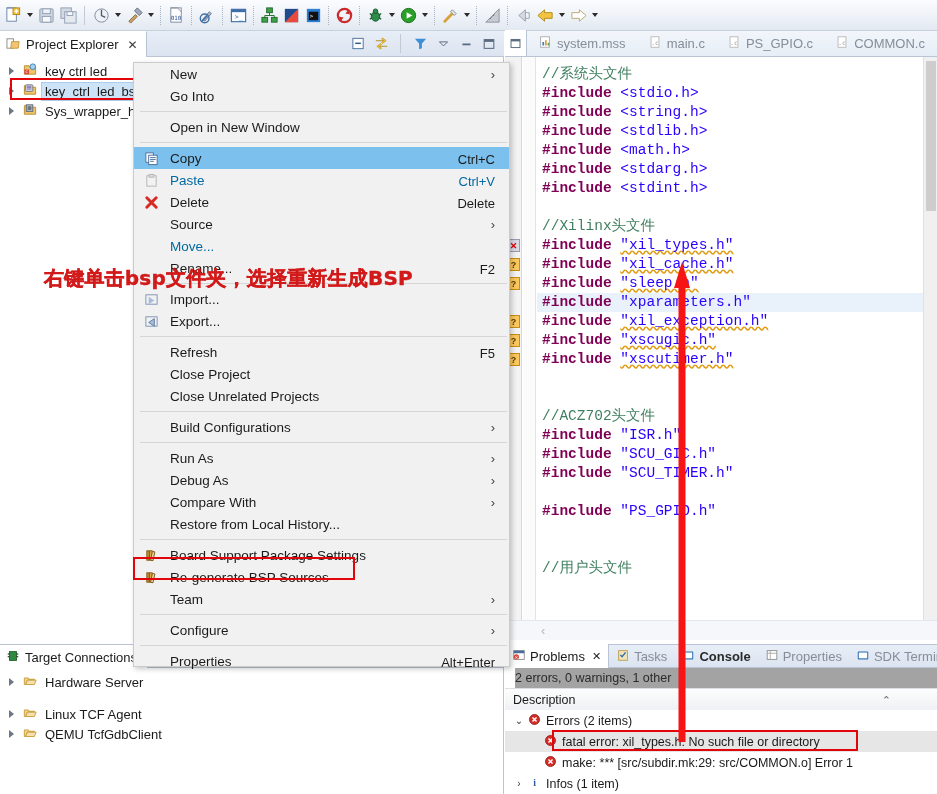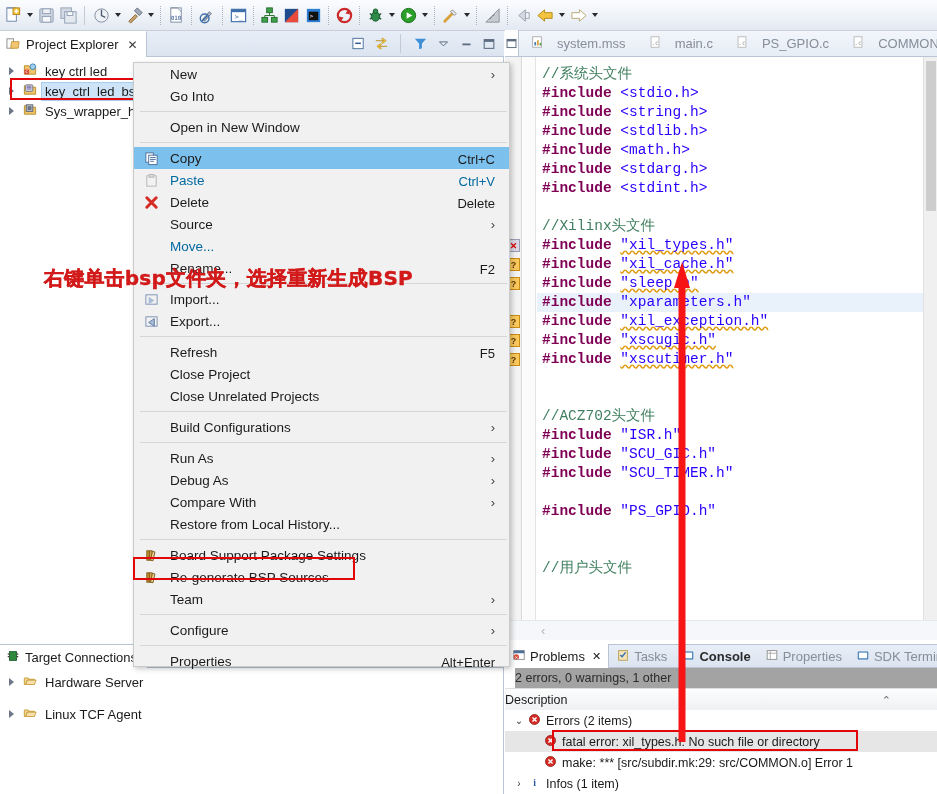--- a/index.html
+++ b/index.html
@@ -103,21 +103,21 @@
     background: linear-gradient(to bottom,#f2f6fb,#e6edf6);
     border-bottom: 1px solid #b9c4d4;
     display: flex; align-items: flex-end;
   }
   .ed-tabsel {
     width: 22px; height: 26px; background: #ffffff;
     border-right: 1px solid #b9c4d4;
     display: flex; align-items: center; justify-content: center;
   }
   .ed-tab {
-    height: 26px; display: flex; align-items: center; gap: 13px;
+    height: 26px; display: flex; align-items: center; gap: 5px;
     padding: 0 11px; color: #868e99; font-size: 13px; white-space: nowrap;
   }
   .ed-area {
     position: absolute; left: 505px; top: 57px; width: 432px; height: 563px;
     background: #ffffff; overflow: hidden;
   }
   .ed-ruler {
     position: absolute; left: 0; top: 0; width: 17px; height: 563px;
     background: #f3f3f3; border-right: 1px solid #d8d8d8;
   }
@@ -174,21 +174,21 @@
   .pv-summary {
     position: absolute; left: 505px; top: 668px; width: 432px; height: 20px;
     font-size: 12.5px; color: #2a2a2a; display: flex; align-items: center;
     background: #a3a3a3;
     margin-left: 10px;
   }
   .pv-head {
     position: absolute; left: 505px; top: 688px; width: 432px; height: 24px;
     background: linear-gradient(to bottom,#fdfdfd,#eef0f3);
     border-top: 1px solid #dcdfe4; border-bottom: 1px solid #c9cdd4;
-    display: flex; align-items: center; font-size: 12.5px;
+    display: flex; align-items: center; padding-left: 8px; font-size: 12.5px;
   }
   .pv-body { position: absolute; left: 505px; top: 710px; width: 432px; height: 84px; background: #ffffff; }
   .pv-row { display: flex; align-items: center; height: 21px; font-size: 12.5px; white-space: nowrap; }
   .pv-row.sel { background: #e6e6e6; }
   .redbox-prob {
     position: absolute; left: 552px; top: 730px; width: 306px; height: 21px;
     border: 2px solid #e2050a; pointer-events: none;
   }
 
   
@@ -489,20 +489,28 @@
           </svg></span>
         <span class="lbl">Hardware Server</span>
       </div>
       <div class="tree-row" style="margin-top: 12px;">
         <span class="tw"></span>
         <span><svg width="16" height="14" viewBox="0 0 16 16">
             <path d="M1.5 4.5h4.5l1.2 1.5H13v1H5L3 12H1.5z" fill="#f5d490" stroke="#c49a33"></path>
             <path d="M3 12l2-5h10l-2 5z" fill="#f7dfae" stroke="#c49a33"></path>
           </svg></span>
         <span class="lbl">Linux TCF Agent</span>
+      </div>
+      <div class="tree-row" style="margin-top: 0px;">
+        <span class="tw"></span>
+        <span><svg width="16" height="14" viewBox="0 0 16 16">
+            <path d="M1.5 4.5h4.5l1.2 1.5H13v1H5L3 12H1.5z" fill="#f5d490" stroke="#c49a33"></path>
+            <path d="M3 12l2-5h10l-2 5z" fill="#f7dfae" stroke="#c49a33"></path>
+          </svg></span>
+        <span class="lbl">QEMU TcfGdbClient</span>
       </div>
     </div>
 
   <div class="ed-tabrow" id="ed-tabs">
     <div class="ed-tabsel">
       <svg width="13" height="13" viewBox="0 0 16 16">
           <rect x="2.5" y="3" width="11" height="10" fill="none" stroke="#5b6b80" stroke-width="1.2"></rect>
           <rect x="2.5" y="3" width="11" height="2.4" fill="#5b6b80"></rect>
         </svg>
     </div>

